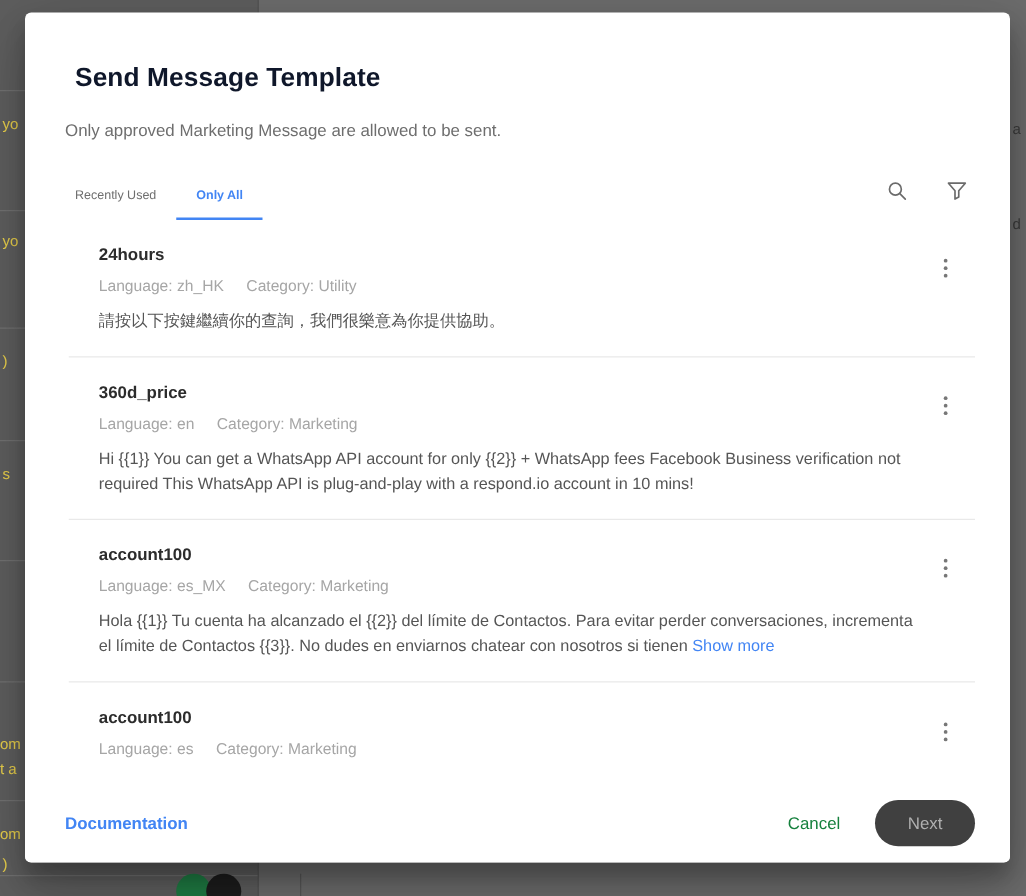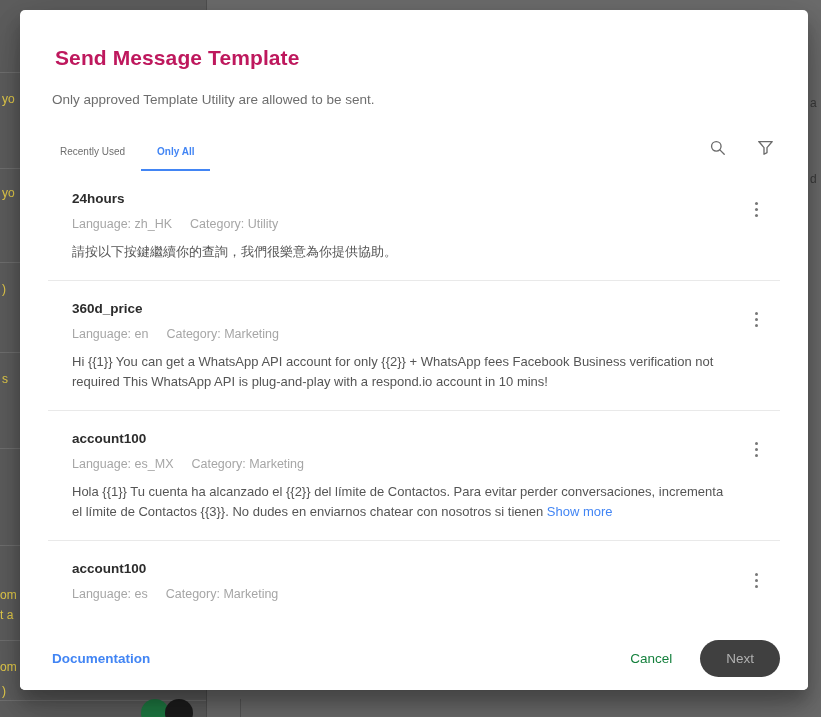--- a/index.html
+++ b/index.html
@@ -120,23 +120,23 @@
     overflow: hidden;
   }
 
   .dlg-header {
     padding: 32px 32px 0 32px;
     flex: none;
   }
   .dlg-title {
     font-size: 21px;
     font-weight: bold;
-    color: #be185d;
+    color: #0f172a;
     letter-spacing: .1px;
-    margin: 3px;
+    margin: 8px;
     line-height: 1.2;
   }
   .dlg-subtitle {
     margin-top: 21px;
     font-size: 13.5px;
     color: #6e6e6e;
     line-height: 1.3;
   }
 
   
@@ -188,20 +188,21 @@
     cursor: pointer;
     color: #6b6b6b;
   }
 
   
   .list-wrap {
     flex: 1 1 auto;
     overflow: hidden;
     position: relative;
     padding: 0 28px 0 28px;
+    margin-left: 7px;
   }
   .tpl-item {
     position: relative;
     padding: 20px 46px 18px 24px;
     border-bottom: 1px solid #e9e9e9;
   }
   .tpl-item:last-child { border-bottom: none; }
   .tpl-name {
     font-size: 13.5px;
     font-weight: bold;
@@ -322,21 +323,21 @@
     <div class="bg-avatar dark"></div>
   </div>
 
   <div class="page-scroll-track"></div>
   <div class="page-scroll-thumb"></div>
 
   <div class="dialog">
 
     <div class="dlg-header">
       <div class="dlg-title">Send Message Template</div>
-      <div class="dlg-subtitle">Only approved Template Utility are allowed to be sent.</div>
+      <div class="dlg-subtitle">Only approved Marketing Message are allowed to be sent.</div>
     </div>
 
     <div class="tabs-row">
       <div class="tabs">
         <div class="tab">Recently Used</div>
         <div class="tab active">Only All</div>
       </div>
       <div class="tab-actions">
         <div class="icon-btn">
           <svg width="19" height="19" viewBox="0 0 24 24" fill="none" stroke="currentColor" stroke-width="1.7">

